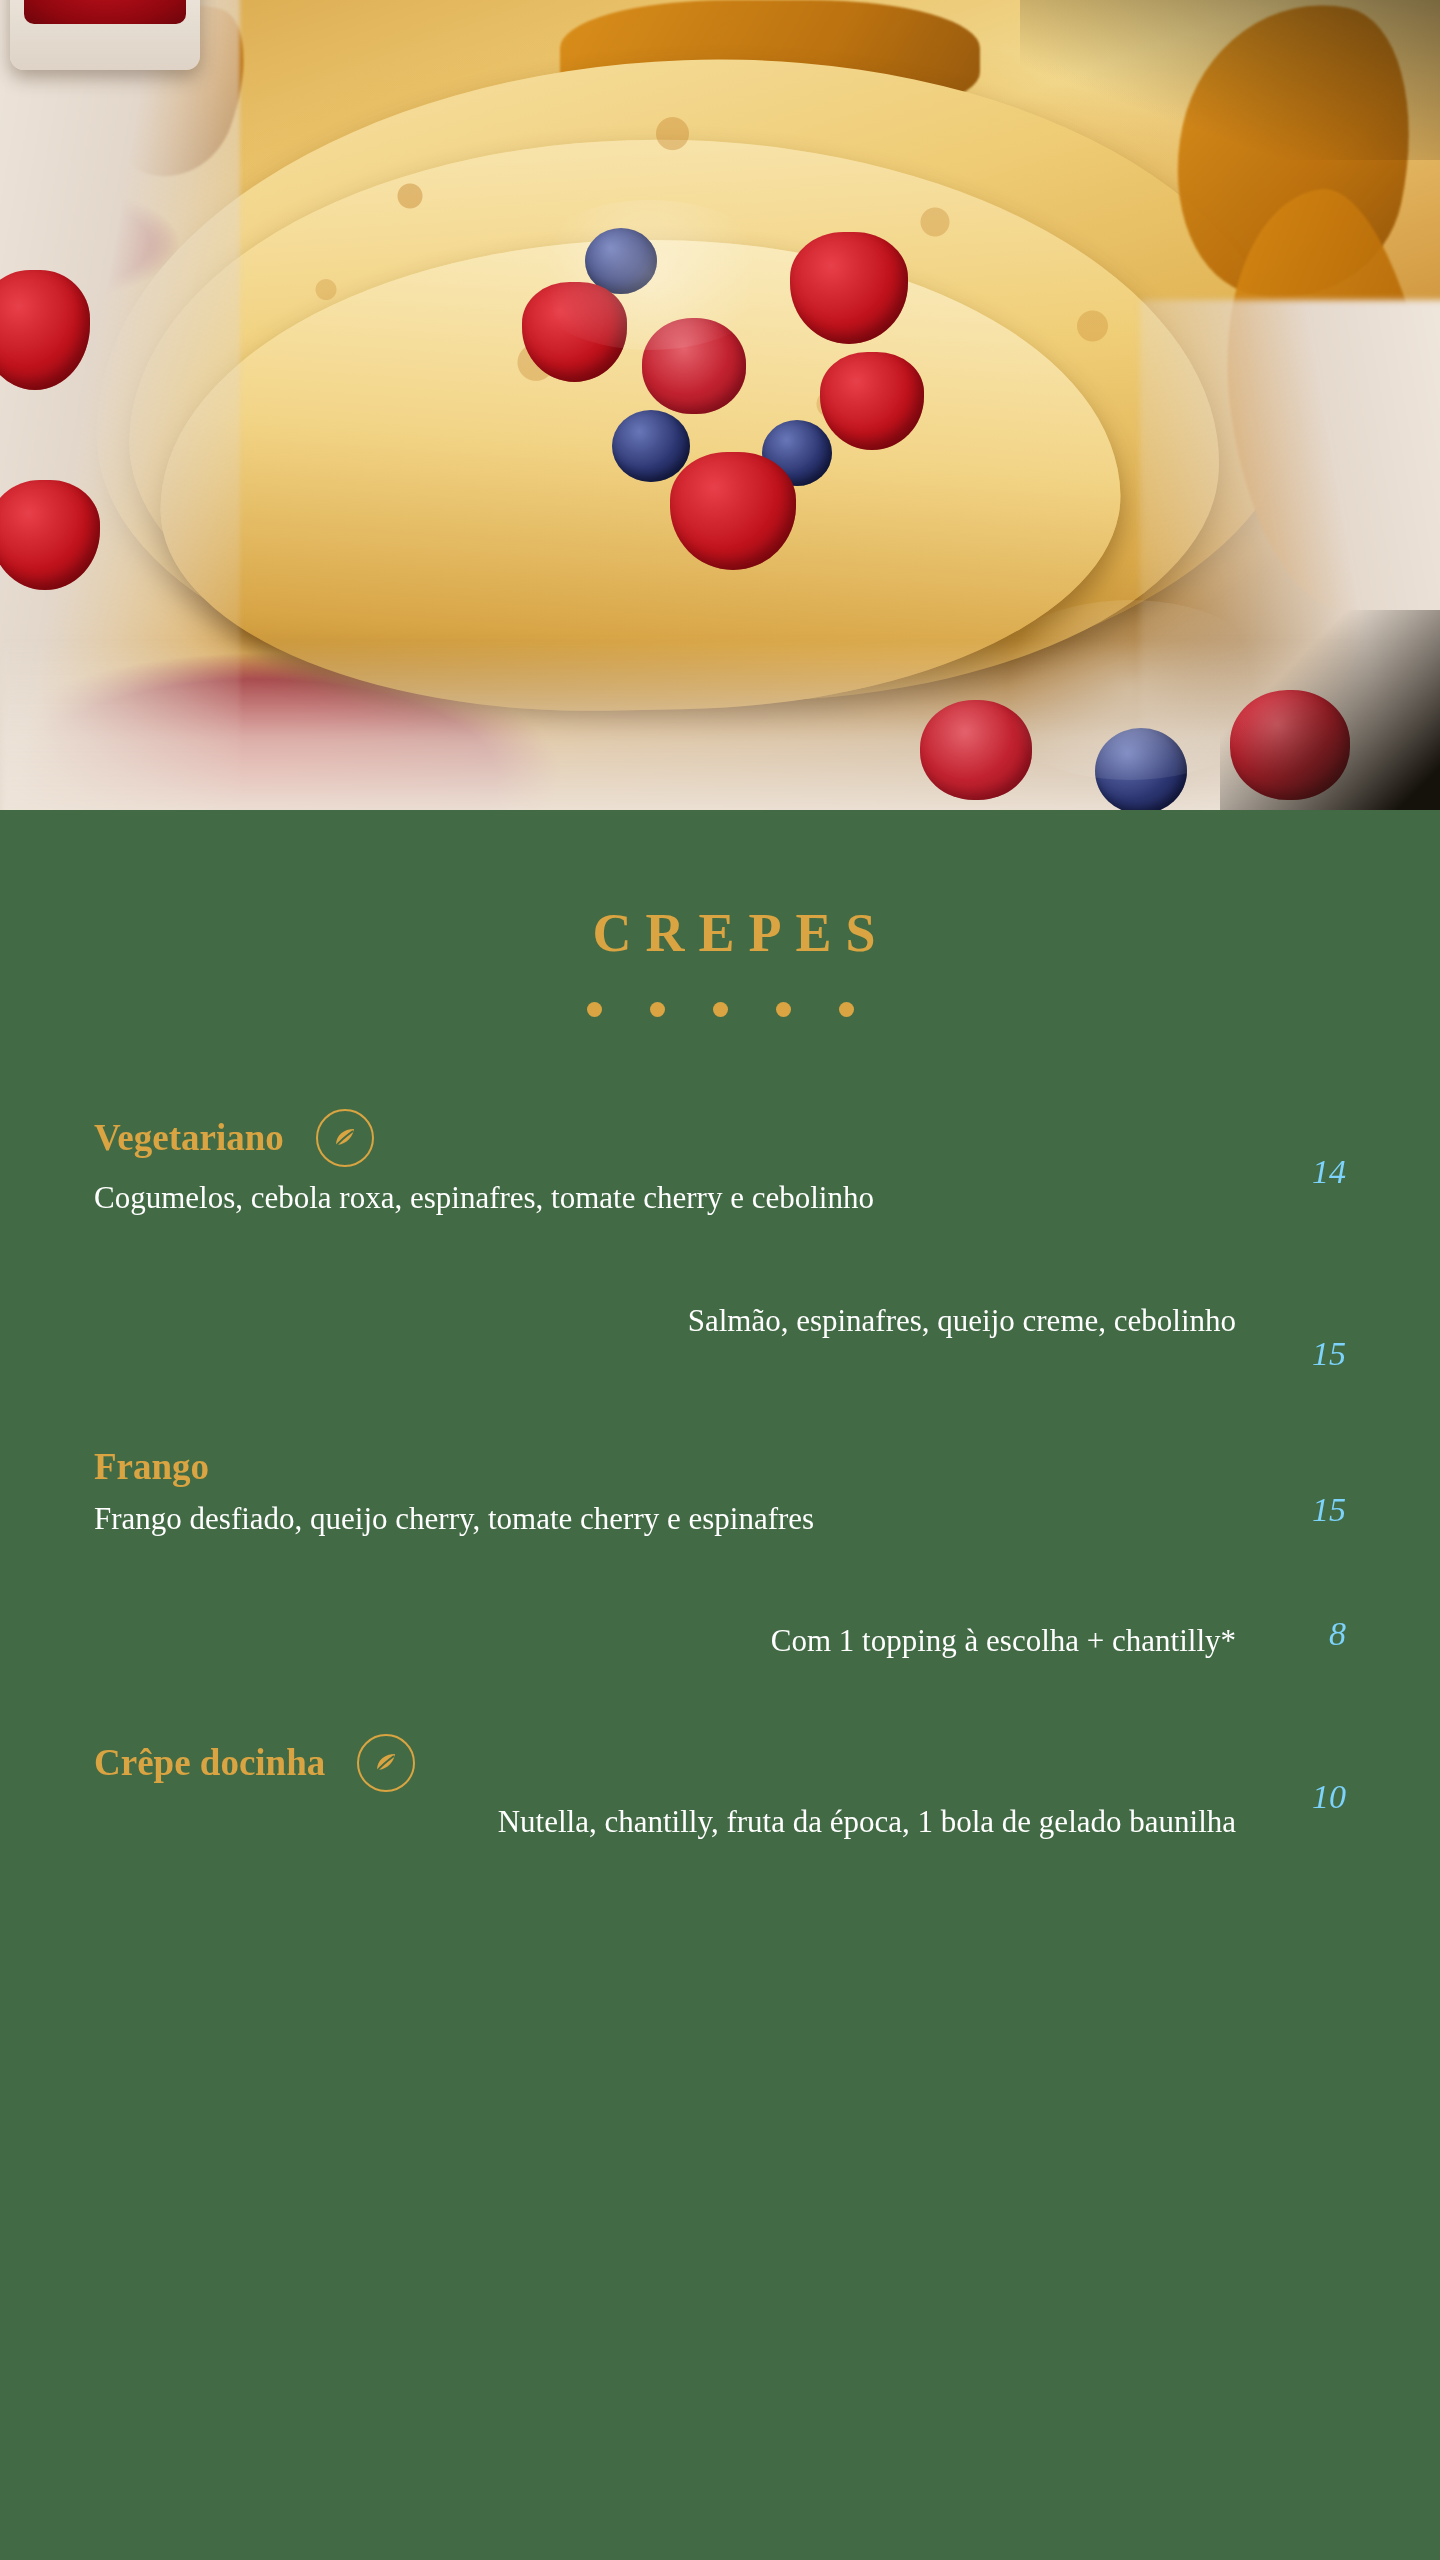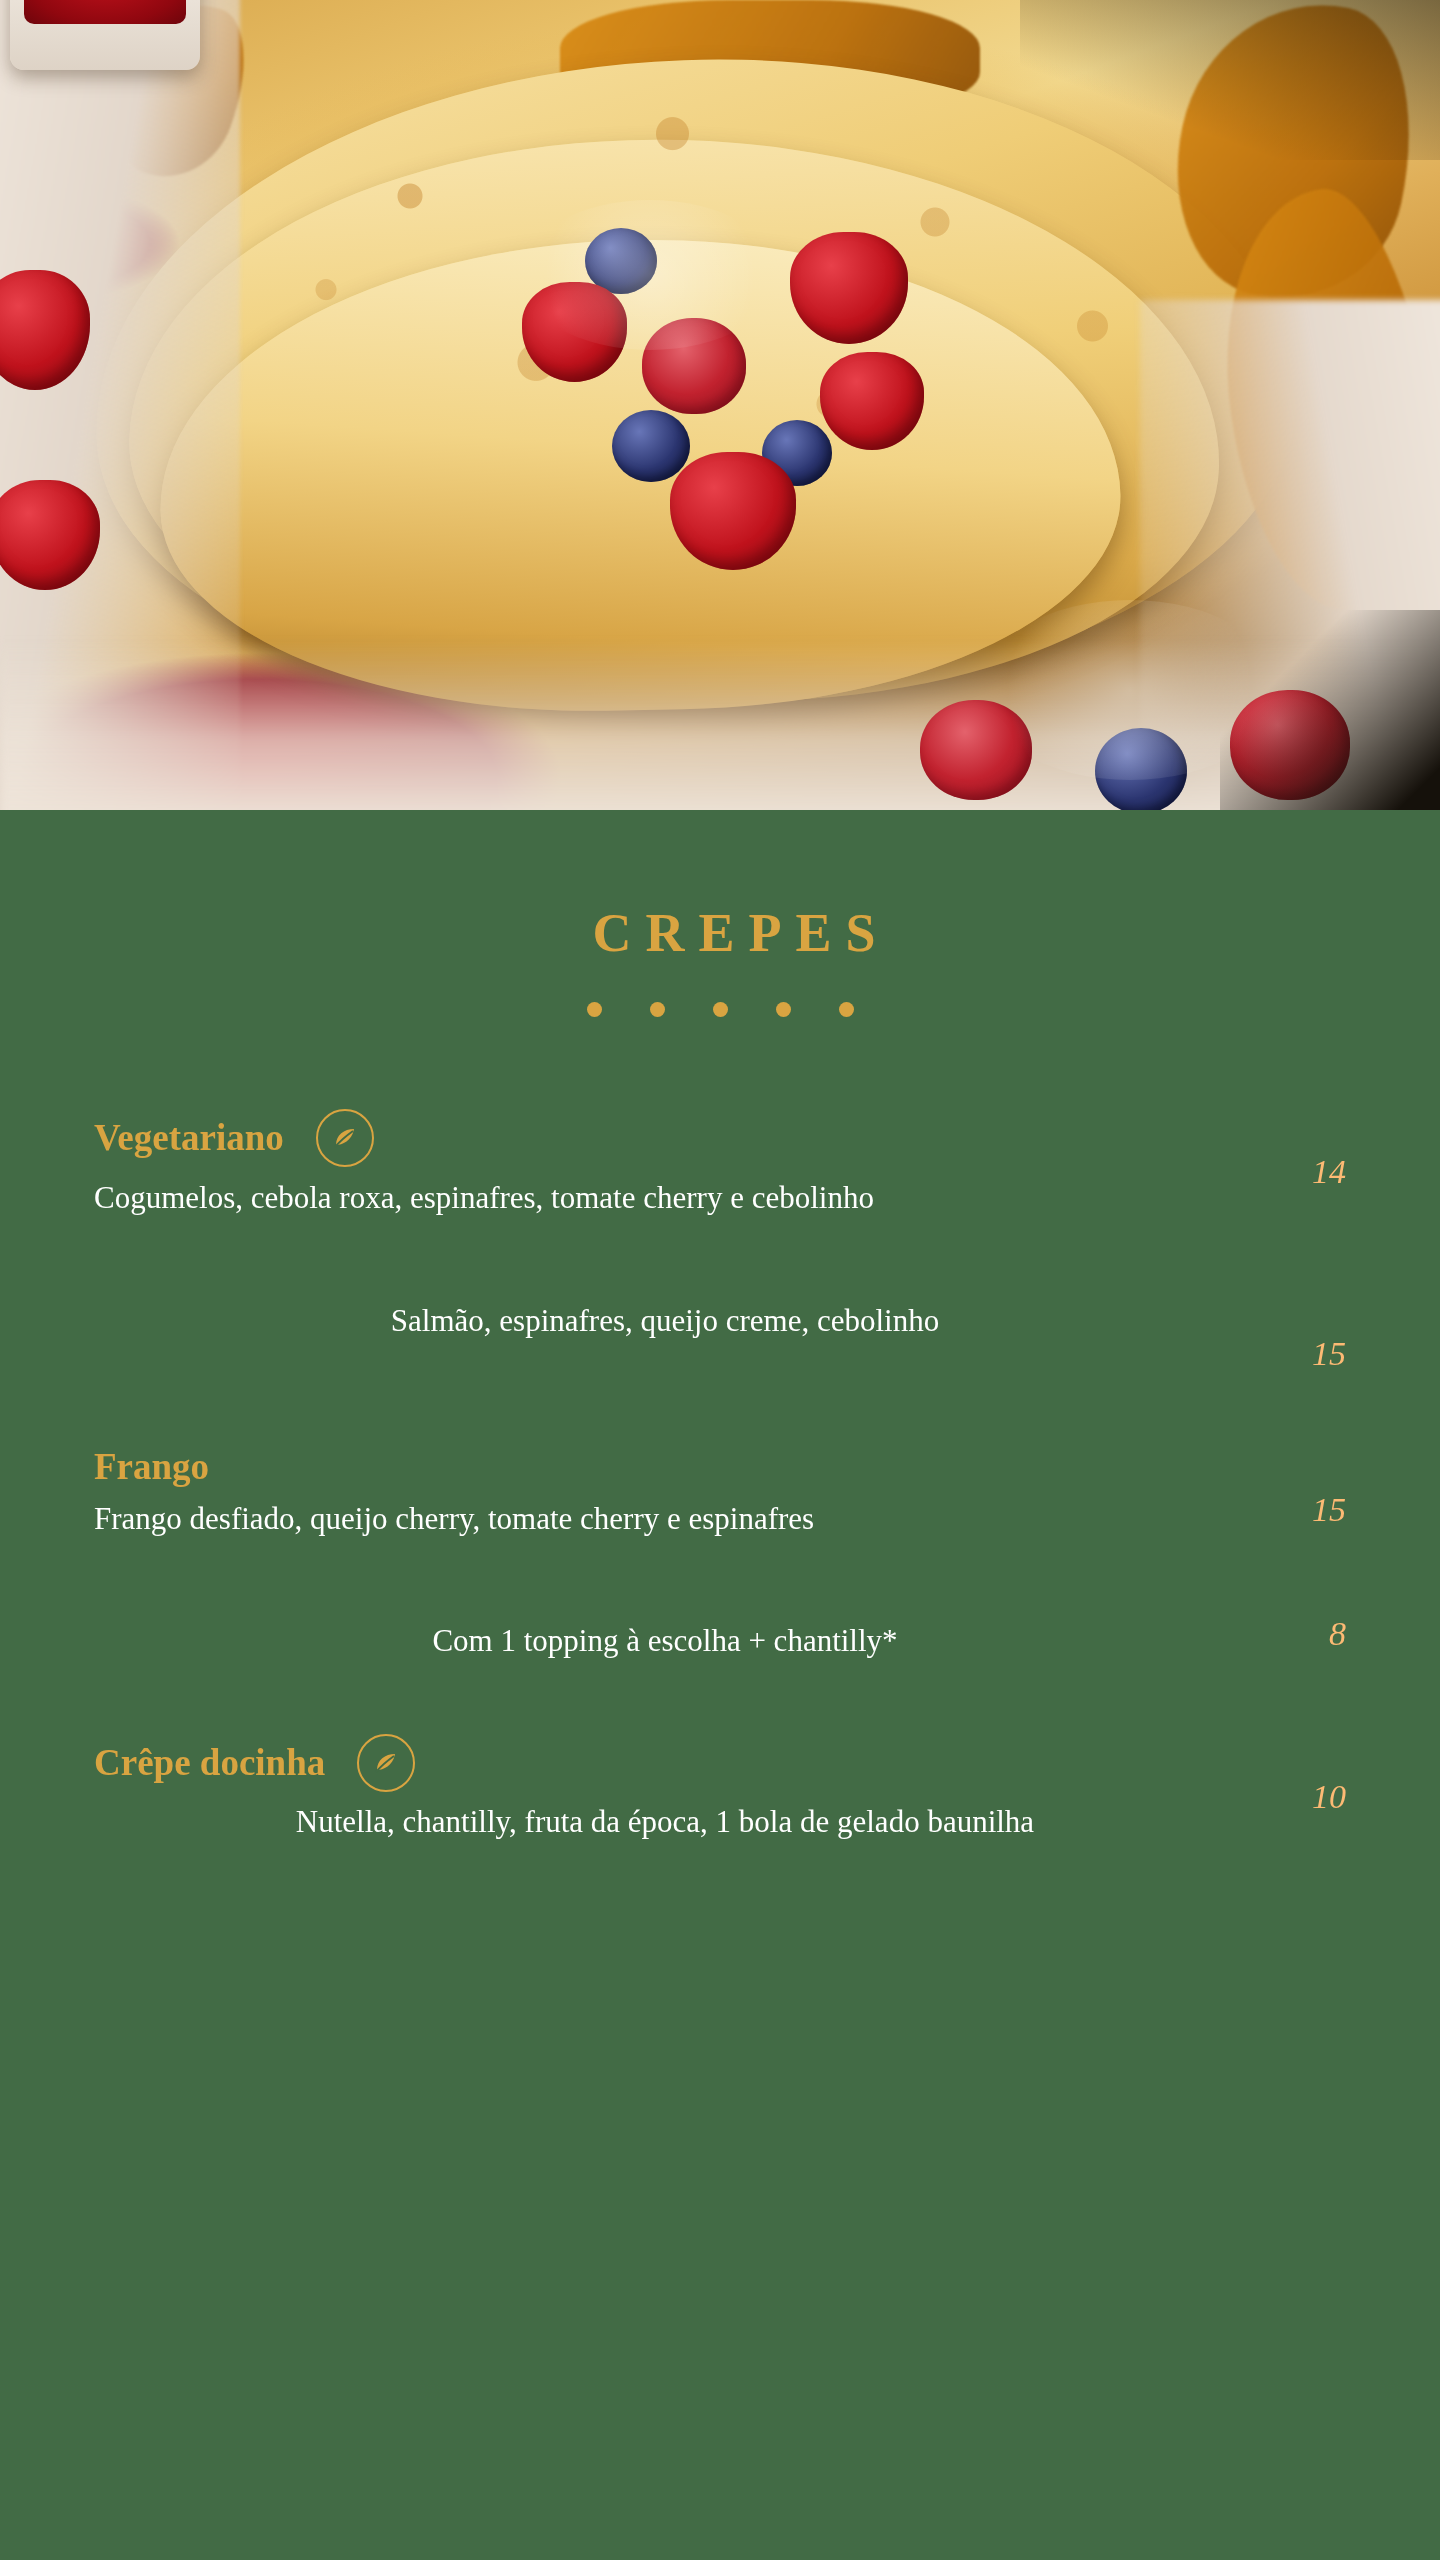--- a/index.html
+++ b/index.html
@@ -216,23 +216,23 @@
   }
   .veg-badge svg { display: block; }
   .item-desc {
     color: #ffffff;
     font-size: 31px;
     line-height: 1.22;
     margin-top: 12px;
     text-align: justify;
     font-family: "Liberation Serif", serif;
   }
-  .item-desc.nojustify { text-align: center; margin-top: 11px; }
+  .item-desc.nojustify { text-align: right; margin-top: 11px; }
   .item-price {
-    color: #fdba74;
+    color: #7dd3fc;
     font-size: 34px;
     font-style: italic;
     flex: 0 0 auto;
     width: 70px;
     text-align: right;
     padding-top: 44px;
     font-family: "Liberation Serif", serif;
   }
   .item-price.top { padding-top: 4px; }
 </style>

